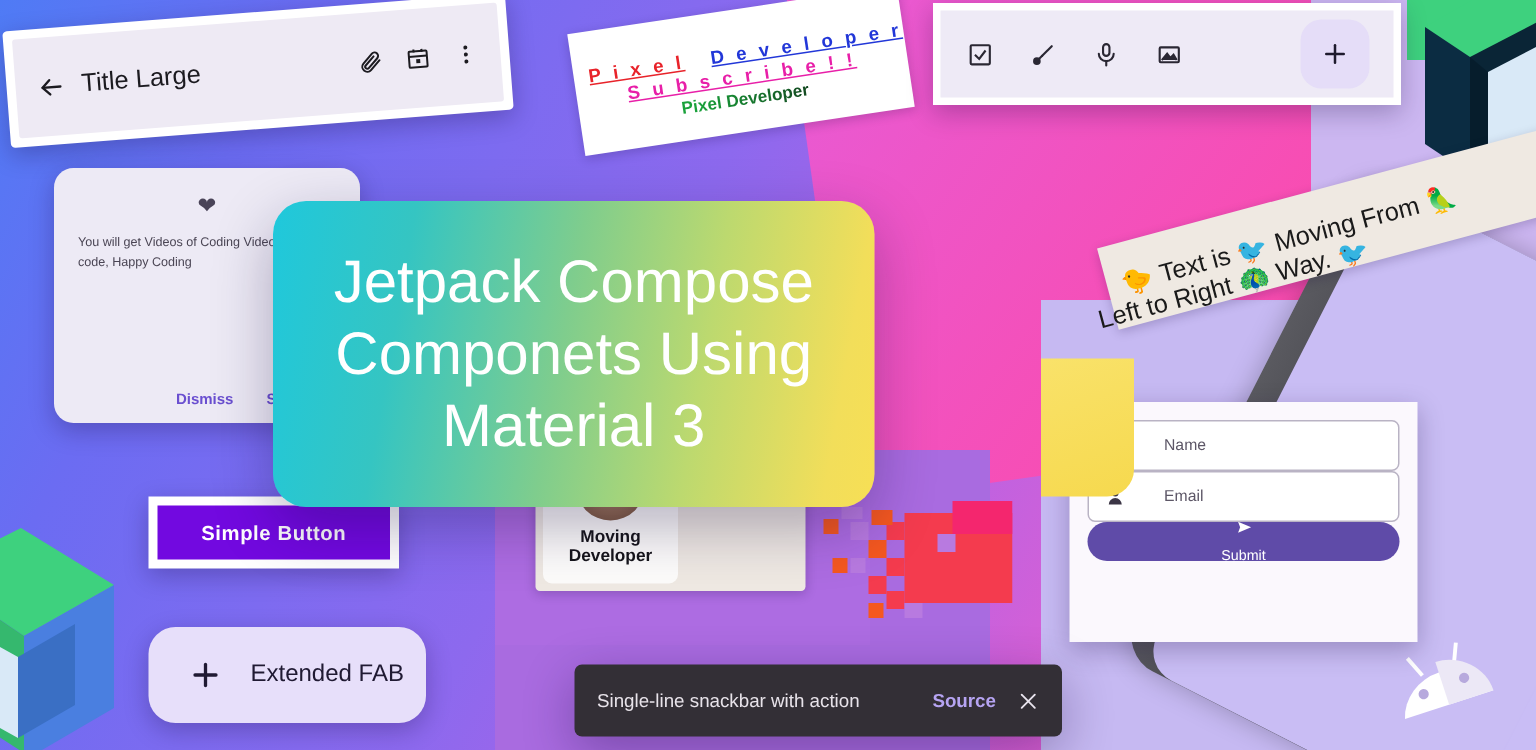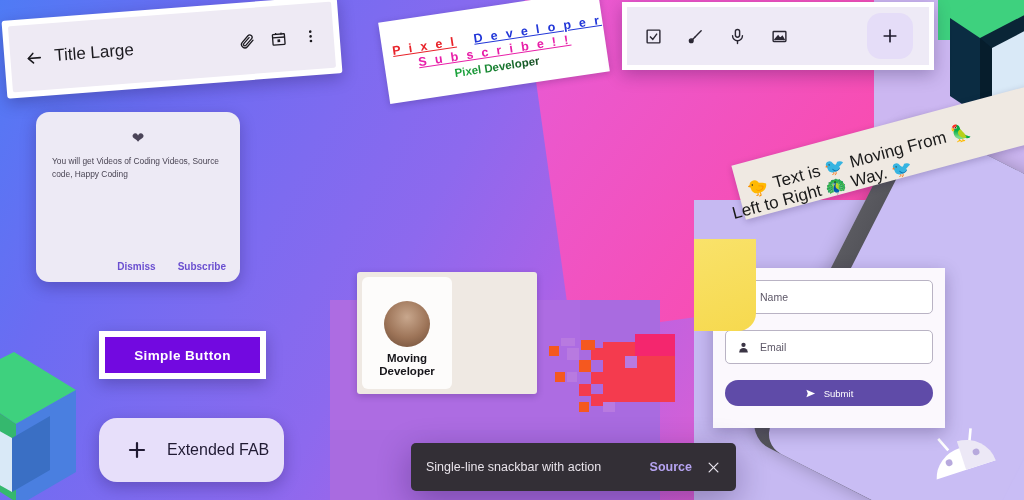--- a/index.html
+++ b/index.html
@@ -45,21 +45,21 @@
   
   .phone-edge{position:absolute;right:-30px;top:150px;width:240px;height:360px;
     background:linear-gradient(90deg,#5a5a60 0%,#3a3a40 45%,#2b2b30 100%);
     transform:rotate(27deg);border-radius:26px;box-shadow:0 0 18px rgba(0,0,0,.25);}
   .phone-screen{position:absolute;right:-46px;top:158px;width:240px;height:360px;
     background:#c9bdf4;transform:rotate(27deg);border-radius:22px;}
 
   
   .shadow-sm{box-shadow:0 2px 7px rgba(25,10,60,.22);}
   .shadow-md{box-shadow:0 5px 16px rgba(25,10,60,.28);}
-  .shadow-lg{box-shadow:0 10px 34px rgba(25,10,60,.33);margin-left:28px;}
+  .shadow-lg{box-shadow:0 10px 34px rgba(25,10,60,.33);}
 
   
   .topbar-wrap{position:absolute;left:4px;top:8px;width:336px;height:78px;
     transform:rotate(-4.4deg);background:#ffffff;border-radius:3px;padding:6px;box-sizing:border-box;}
   .topbar{width:100%;height:100%;background:#eeeaf4;border-radius:2px;
     display:flex;align-items:center;padding:0 12px;box-sizing:border-box;gap:10px;}
   .tb-title{font-size:17px;color:#1c1b20;white-space:nowrap;}
   .tb-spacer{flex:1;}
   .tb-ico{width:22px;height:22px;display:flex;align-items:center;justify-content:center;}
 
@@ -123,24 +123,24 @@
   
   .snack{position:absolute;left:383px;top:443px;width:325px;height:48px;background:#332f36;
     border-radius:5px;display:flex;align-items:center;padding:0 15px;box-sizing:border-box;gap:14px;}
   .snack-msg{font-size:12.5px;color:#e8e3ea;flex:1;}
   .snack-act{font-size:12.5px;color:#b6a4f2;font-weight:bold;}
   .snack-x{color:#eae5ef;font-size:17px;font-weight:300;line-height:1;}
 
   
   .formcard{position:absolute;left:713px;top:268px;width:232px;height:160px;background:#fbf8fd;padding:12px;box-sizing:border-box;}
   .field{width:100%;height:34px;border:1px solid #b9b3c4;border-radius:5px;background:#fff;
-    display:flex;align-items:center;gap:10px;padding:0 11px;box-sizing:border-box;margin-bottom:16px;}
+    display:flex;align-items:center;gap:26px;padding:0 11px;box-sizing:border-box;margin-bottom:0;}
   .field-ph{font-size:10.5px;color:#5d5767;}
   .submit{width:100%;height:26px;border-radius:13px;background:#5f4ba8;display:flex;
-    align-items:center;justify-content:center;gap:8px;color:#fff;font-size:9.5px;}
+    align-items:center;justify-content:center;gap:8px;color:#fff;font-size:9.5px;flex-direction:column;}
   .yellow-note{position:absolute;left:694px;top:239px;width:62px;height:92px;
     background:linear-gradient(160deg,#f9e26a,#f6d94e);border-radius:0 0 18px 0;}
 
   .ic{display:block;}
 </style>
 </head>
 <body>
 
 <div id="stage">
 
@@ -358,14 +358,22 @@
     <span class="snack-msg">Single-line snackbar with action</span>
     <span class="snack-act">Source</span>
     <span class="snack-x">
       <svg class="ic" width="15" height="15" viewBox="0 0 24 24" fill="none" stroke="#eae5ef" stroke-width="2" stroke-linecap="round">
           <line x1="5" y1="5" x2="19" y2="19"></line>
           <line x1="19" y1="5" x2="5" y2="19"></line>
         </svg>
     </span>
   </div>
 
+  <div style="position:absolute;left:182px;top:134px;width:401px;height:204px;border-radius:22px;
+       background:linear-gradient(100deg,#1fc8dc 0%,#35c5c2 22%,#7fcd8d 48%,#bcd96f 70%,#f2de5a 92%,#f7df55 100%);
+       box-shadow:0 14px 40px rgba(20,10,60,.3);display:flex;flex-direction:column;
+       align-items:center;justify-content:center;gap:2px;">
+    <div style="font-size:40px;color:#ffffff;line-height:1.15;white-space:nowrap;font-weight:400;">Jetpack Compose</div>
+    <div style="font-size:40px;color:#ffffff;line-height:1.15;white-space:nowrap;font-weight:400;">Componets Using</div>
+    <div style="font-size:40px;color:#ffffff;line-height:1.15;white-space:nowrap;font-weight:400;">Material 3</div>
+  </div>
 
 </div>
 
 </body></html>

